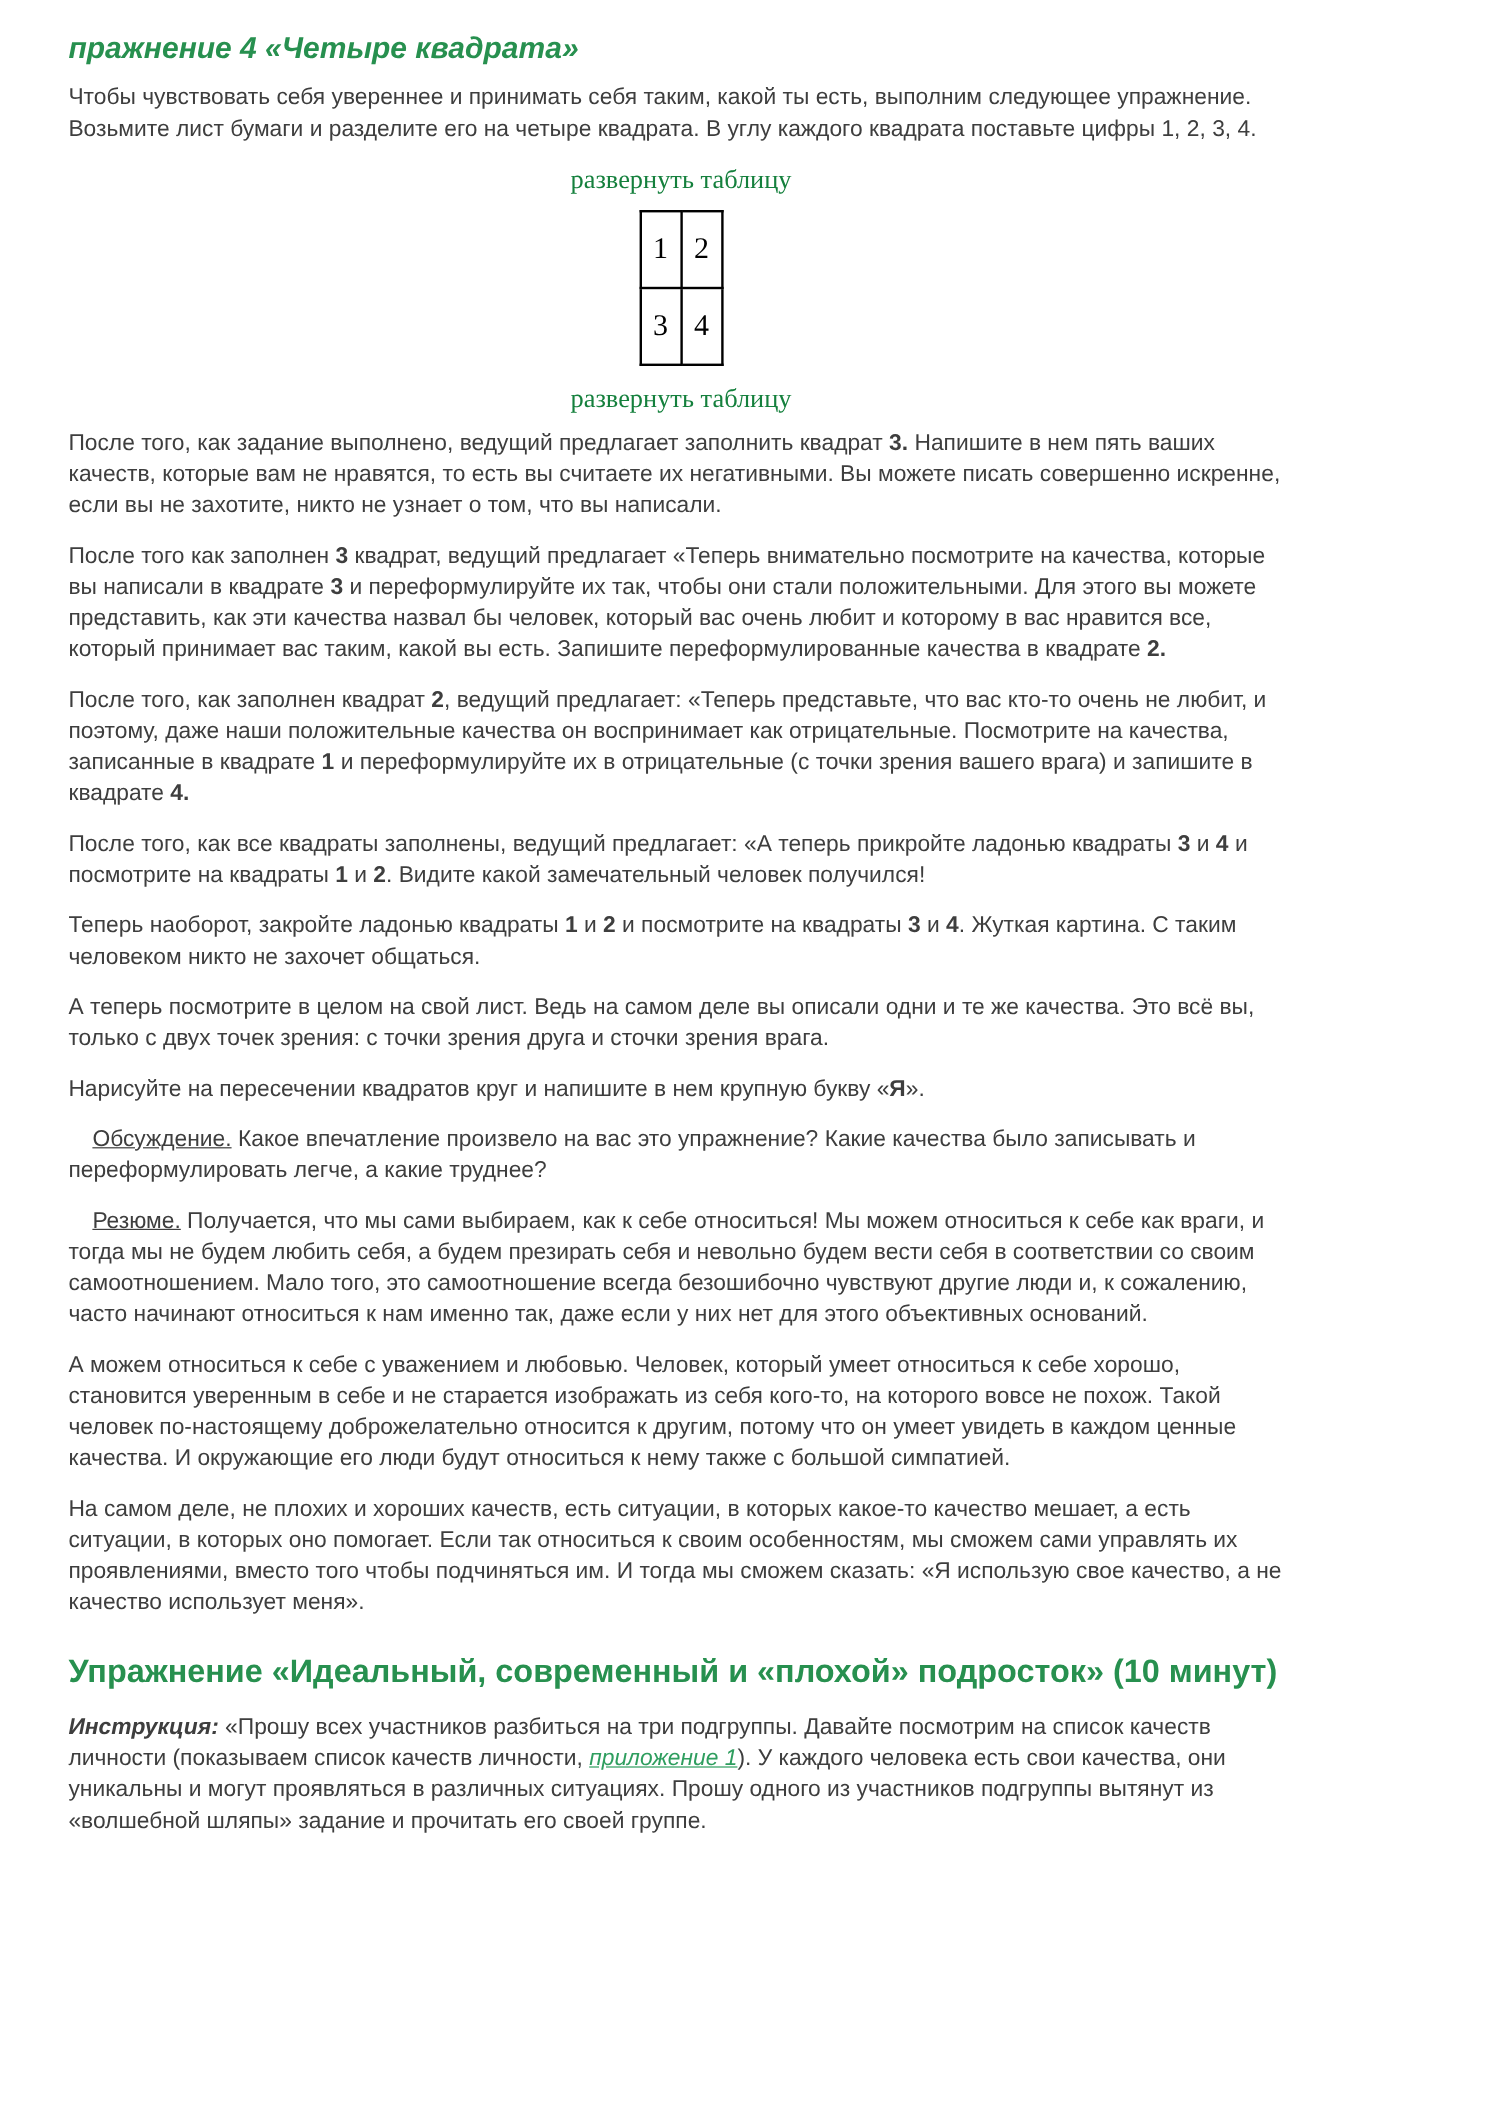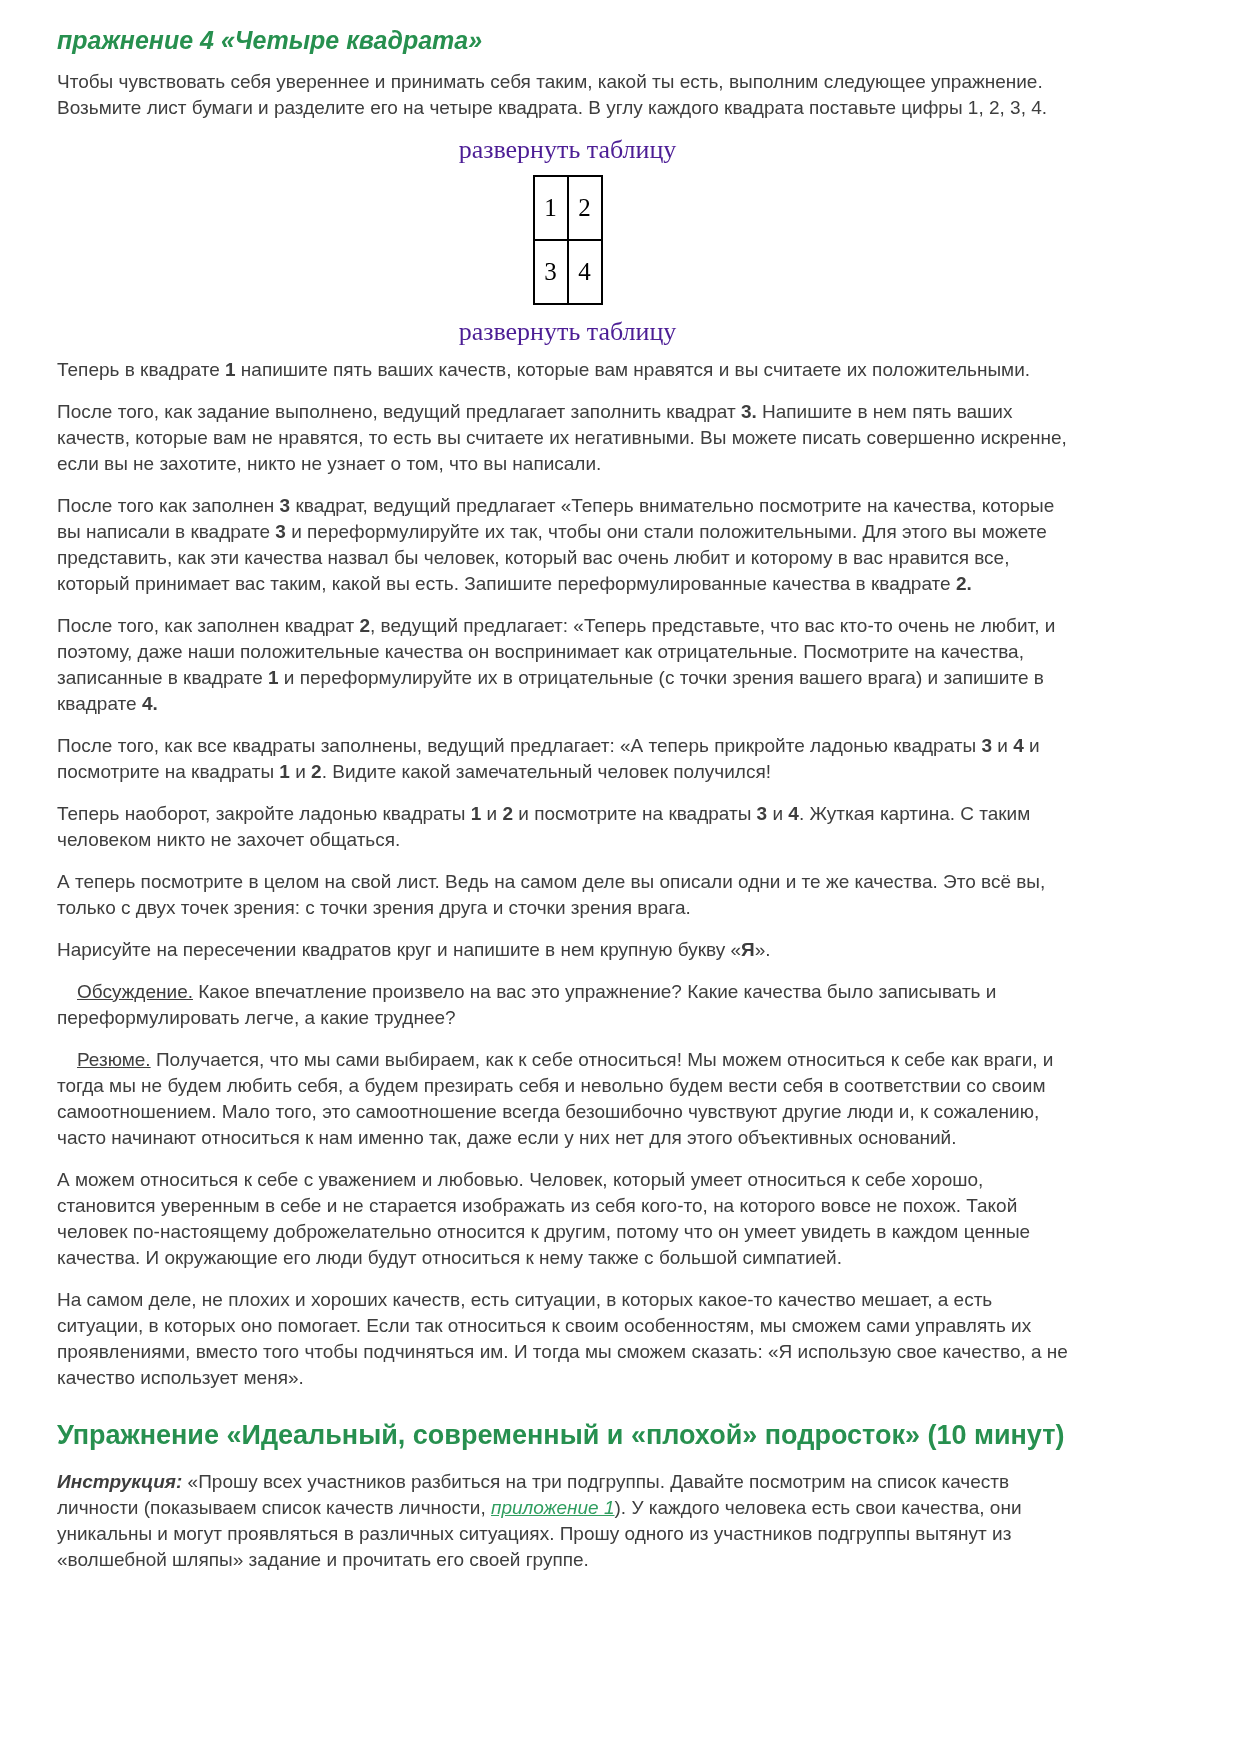--- a/index.html
+++ b/index.html
@@ -41,23 +41,23 @@
   p.doc-p{
     margin:0 0 16px 0;
     font-size:19px;
     line-height:26px;
     color:var(--text);
   }
   
   p.caption{
     margin:6px 0 12px 0;
     font-family:"Liberation Serif","DejaVu Serif",serif;
-    font-size:26px;
+    font-size:22px;
     line-height:26px;
-    color:#4c1d95;
+    color:#15803d;
     text-align:center;
   }
   
   table.squares{
     margin:4px auto 14px auto;
     border-collapse:collapse;
   }
   table.squares td{
     width:34px;
     height:64px;
@@ -95,21 +95,20 @@
             <td>1</td>
             <td>2</td>
           </tr>
           <tr>
             <td>3</td>
             <td>4</td>
           </tr>
         </tbody>
       </table>
       <p class="caption">развернуть таблицу</p>
-      <p class="doc-p"><span>Теперь в квадрате </span><span class="rs-b">1</span><span> напишите пять ваших качеств, которые вам нравятся и вы считаете их положительными.</span></p>
       <p class="doc-p"><span>После того, как задание выполнено, ведущий предлагает заполнить квадрат </span><span class="rs-b">3.</span><span> Напишите в нем пять ваших качеств, которые вам не нравятся, то есть вы считаете их негативными. Вы можете писать совершенно искренне, если вы не захотите, никто не узнает о том, что вы написали.</span></p>
       <p class="doc-p"><span>После того как заполнен </span><span class="rs-b">3</span><span> квадрат, ведущий предлагает «Теперь внимательно посмотрите на качества, которые вы написали в квадрате </span><span class="rs-b">3</span><span> и переформулируйте их так, чтобы они стали положительными. Для этого вы можете представить, как эти качества назвал бы человек, который вас очень любит и которому в вас нравится все, который принимает вас таким, какой вы есть. Запишите переформулированные качества в квадрате </span><span class="rs-b">2.</span></p>
       <p class="doc-p"><span>После того, как заполнен квадрат </span><span class="rs-b">2</span><span>, ведущий предлагает: «Теперь представьте, что вас кто-то очень не любит, и поэтому, даже наши положительные качества он воспринимает как отрицательные. Посмотрите на качества, записанные в квадрате </span><span class="rs-b">1</span><span> и переформулируйте их в отрицательные (с точки зрения вашего врага) и запишите в квадрате </span><span class="rs-b">4.</span></p>
       <p class="doc-p"><span>После того, как все квадраты заполнены, ведущий предлагает: «А теперь прикройте ладонью квадраты </span><span class="rs-b">3</span><span> и </span><span class="rs-b">4</span><span> и посмотрите на квадраты </span><span class="rs-b">1</span><span> и </span><span class="rs-b">2</span><span>. Видите какой замечательный человек получился!</span></p>
       <p class="doc-p"><span>Теперь наоборот, закройте ладонью квадраты </span><span class="rs-b">1</span><span> и </span><span class="rs-b">2</span><span> и посмотрите на квадраты </span><span class="rs-b">3</span><span> и </span><span class="rs-b">4</span><span>. Жуткая картина. С таким человеком никто не захочет общаться.</span></p>
       <p class="doc-p"><span>А теперь посмотрите в целом на свой лист. Ведь на самом деле вы описали одни и те же качества. Это всё вы, только с двух точек зрения: с точки зрения друга и сточки зрения врага.</span></p>
       <p class="doc-p"><span>Нарисуйте на пересечении квадратов круг и напишите в нем крупную букву «</span><span class="rs-b">Я</span><span>».</span></p>
       <p class="doc-p"><span class="rs-u">Обсуждение.</span><span> Какое впечатление произвело на вас это упражнение? Какие качества было записывать и переформулировать легче, а какие труднее?</span></p>
       <p class="doc-p"><span class="rs-u">Резюме.</span><span> Получается, что мы сами выбираем, как к себе относиться! Мы можем относиться к себе как враги, и тогда мы не будем любить себя, а будем презирать себя и невольно будем вести себя в соответствии со своим самоотношением. Мало того, это самоотношение всегда безошибочно чувствуют другие люди и, к сожалению, часто начинают относиться к нам именно так, даже если у них нет для этого объективных оснований.</span></p>
       <p class="doc-p"><span>А можем относиться к себе с уважением и любовью. Человек, который умеет относиться к себе хорошо, становится уверенным в себе и не старается изображать из себя кого-то, на которого вовсе не похож. Такой человек по-настоящему доброжелательно относится к другим, потому что он умеет увидеть в каждом ценные качества. И окружающие его люди будут относиться к нему также с большой симпатией.</span></p>

